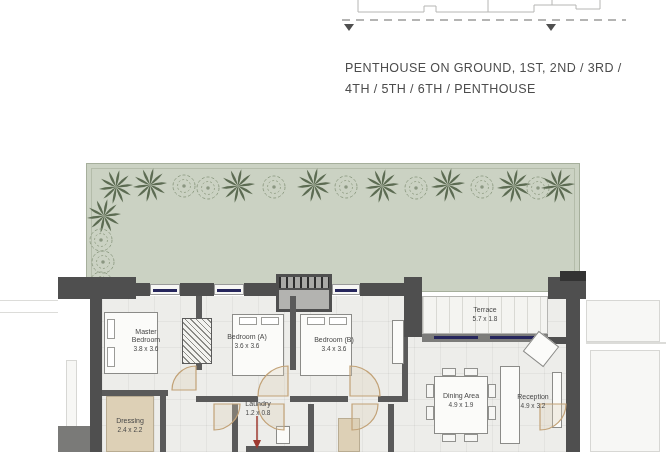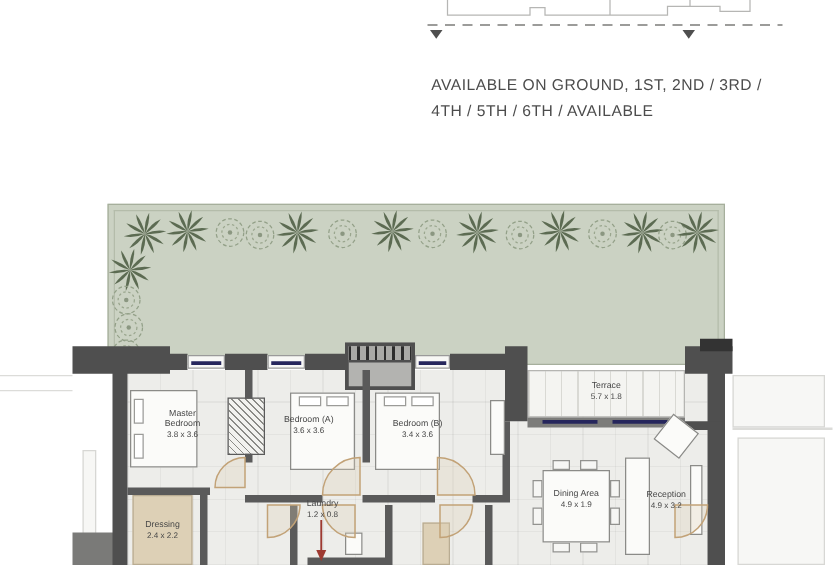--- a/index.html
+++ b/index.html
@@ -78,22 +78,22 @@
 <div class="canvas">
 
   <svg class="abs" style="left:338px;top:0;width:300px;height:34px;" viewBox="0 0 300 34">
     <path d="M20 0 V12 H86 V6 H98 V12 H196 V5 H214 V0 M214 5 H238 V9 H262 V0 M150 0 V12" fill="none" stroke="#b6b6b4" stroke-width="1"></path>
     <line x1="4" y1="20" x2="288" y2="20" stroke="#9c9c9a" stroke-width="1.6" stroke-dasharray="8 6"></line>
     <path d="M6 24 h10 l-5 7 z" fill="#4f4f4f"></path>
     <path d="M208 24 h10 l-5 7 z" fill="#4f4f4f"></path>
   </svg>
 
   <div class="availability">
-    <div>AVAILABLE ON GROUND, 1ST, 2ND / 3RD /</div>
-    <div>4TH / 5TH / 6TH / AVAILABLE</div>
+    <div>PENTHOUSE ON GROUND, 1ST, 2ND / 3RD /</div>
+    <div>4TH / 5TH / 6TH / PENTHOUSE</div>
   </div>
 
   <div class="garden">
     <div class="garden-inner"></div>
   </div>
 
   <svg class="abs" style="left:86px;top:160px;width:494px;height:132px;" viewBox="0 0 494 132">
     <defs>
       <g id="palm">
         <g fill="#5c6b52">

